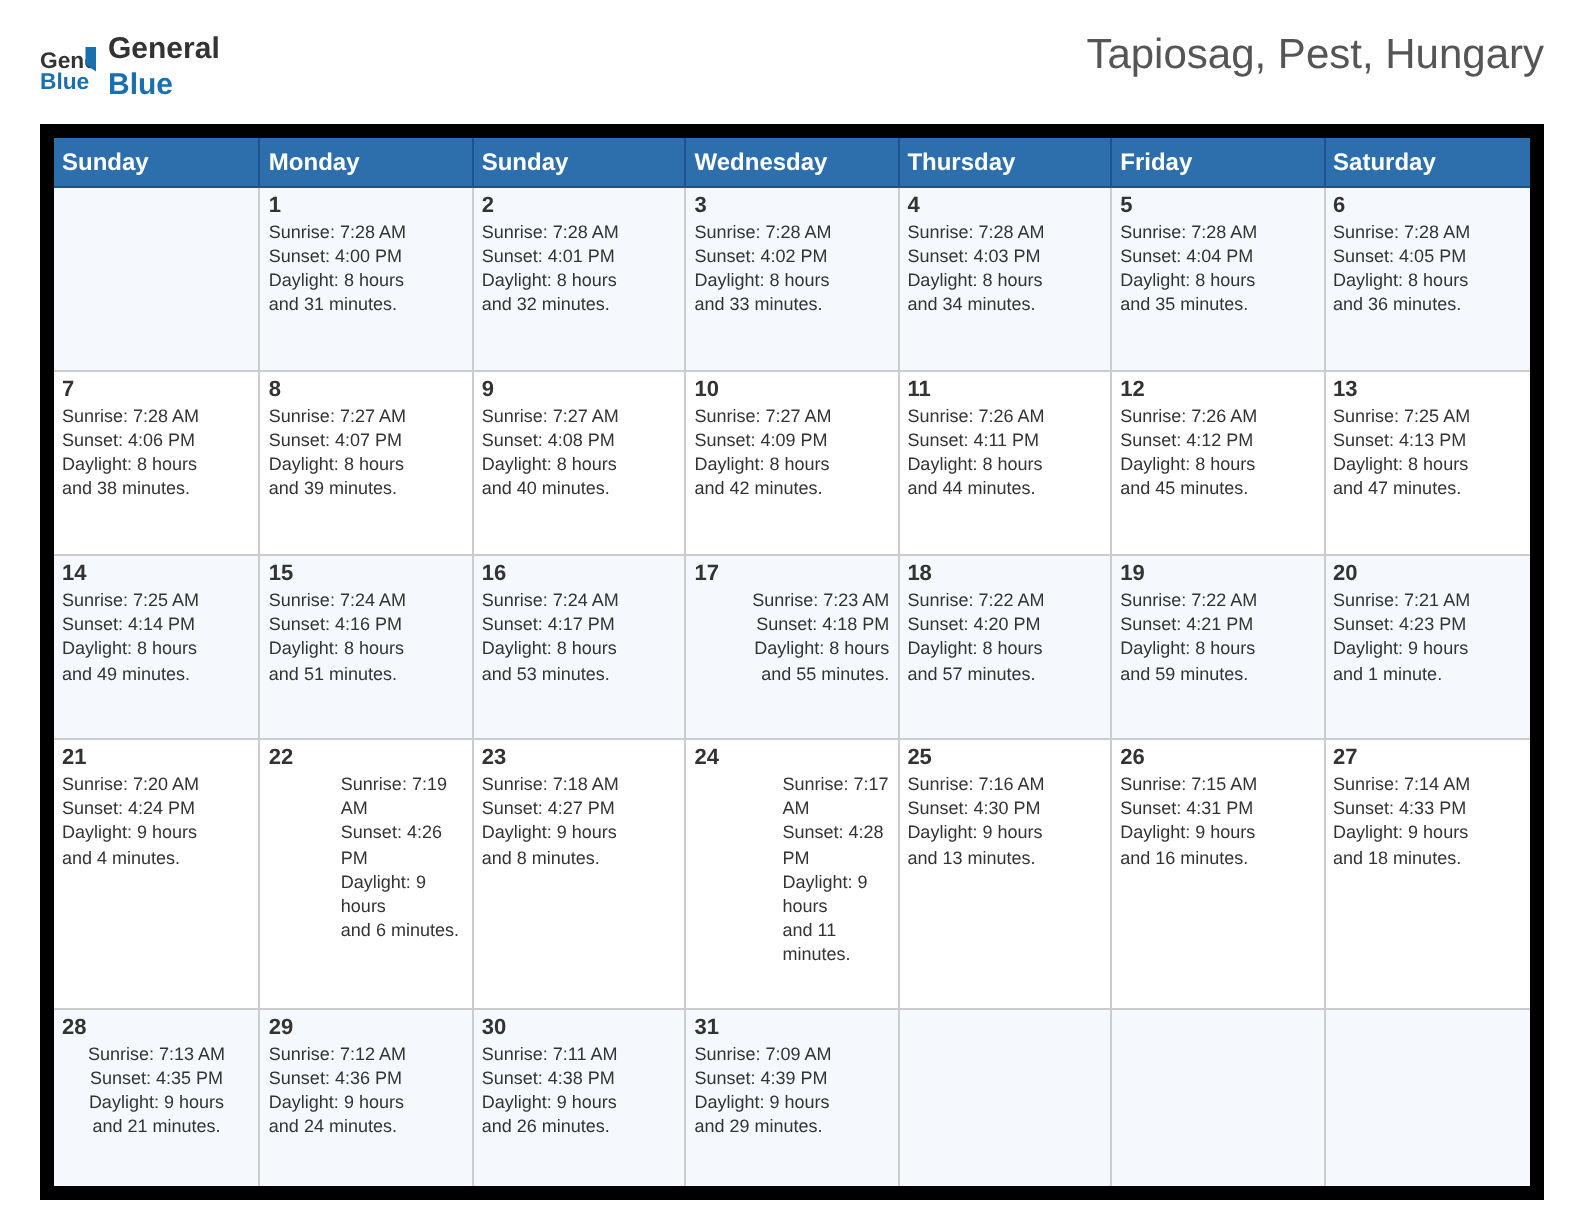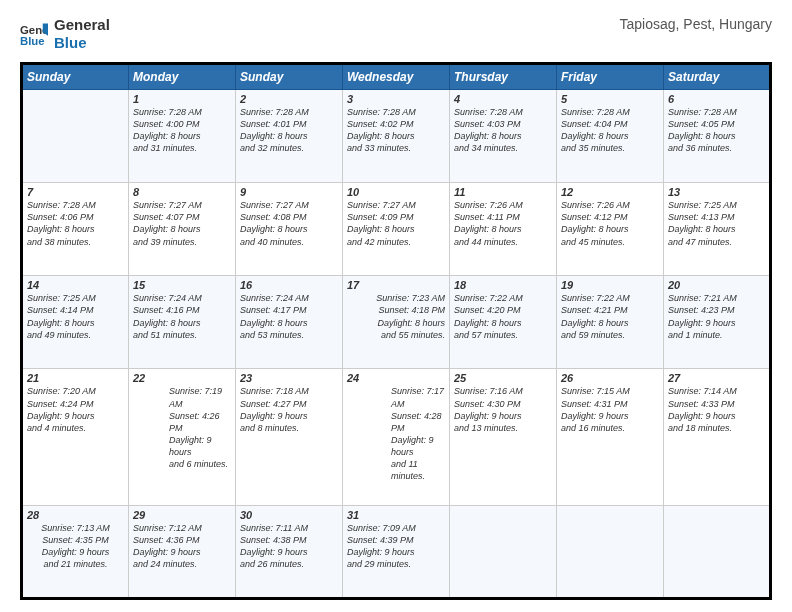--- a/index.html
+++ b/index.html
@@ -35,30 +35,29 @@
     .title-block {
       text-align: right;
     }
     .main-title {
       font-size: 32px;
       font-weight: bold;
       color: #333;
       line-height: 1.1;
     }
     .sub-title {
-      font-size: 14px;
+      font-size: 21px;
       color: #555;
     }
     .calendar {
       flex: 1;
-      border: 3px solid #000000;
+      border: 7px solid #000000;
       border-collapse: collapse;
       width: 100%;
       table-layout: fixed;
-      font-style: italic;
     }
     .calendar thead tr th {
       background-color: #2c6fac;
       color: #fff;
       font-size: 12px;
       font-weight: bold;
       padding: 5px 4px;
       text-align: left;
       border: 1px solid #1a5590;
     }

